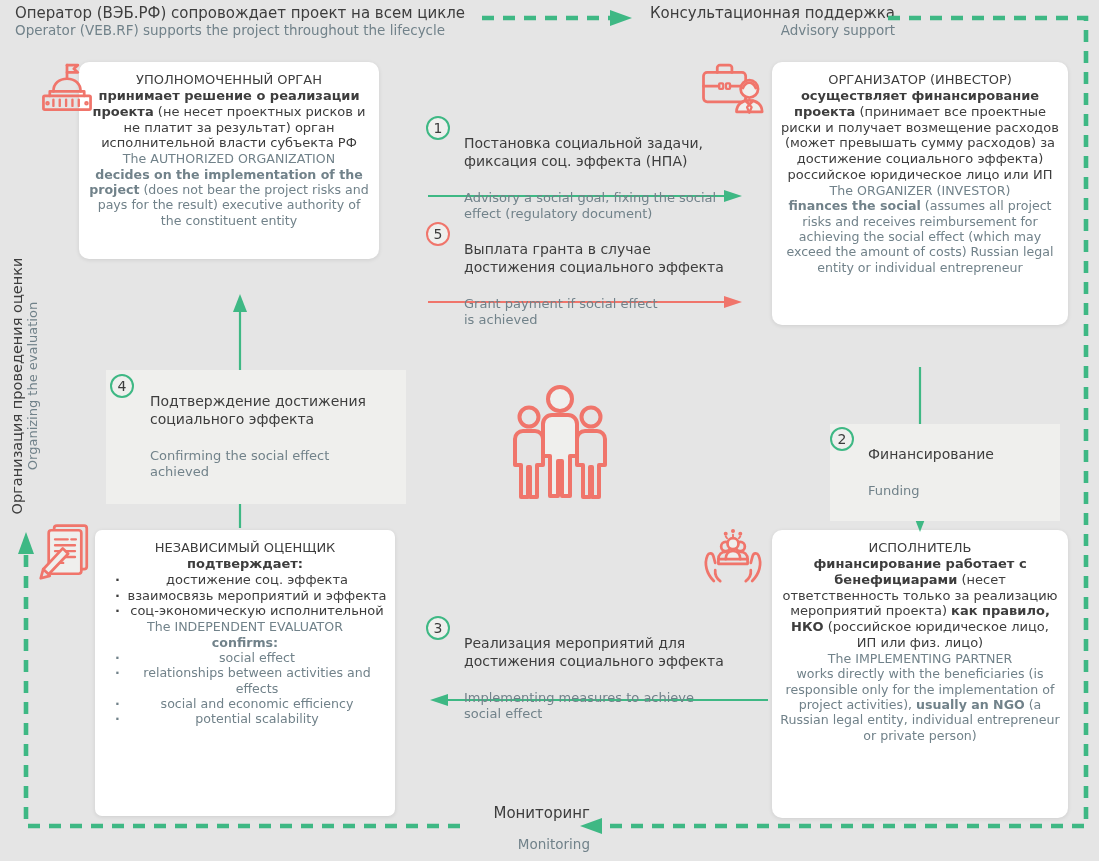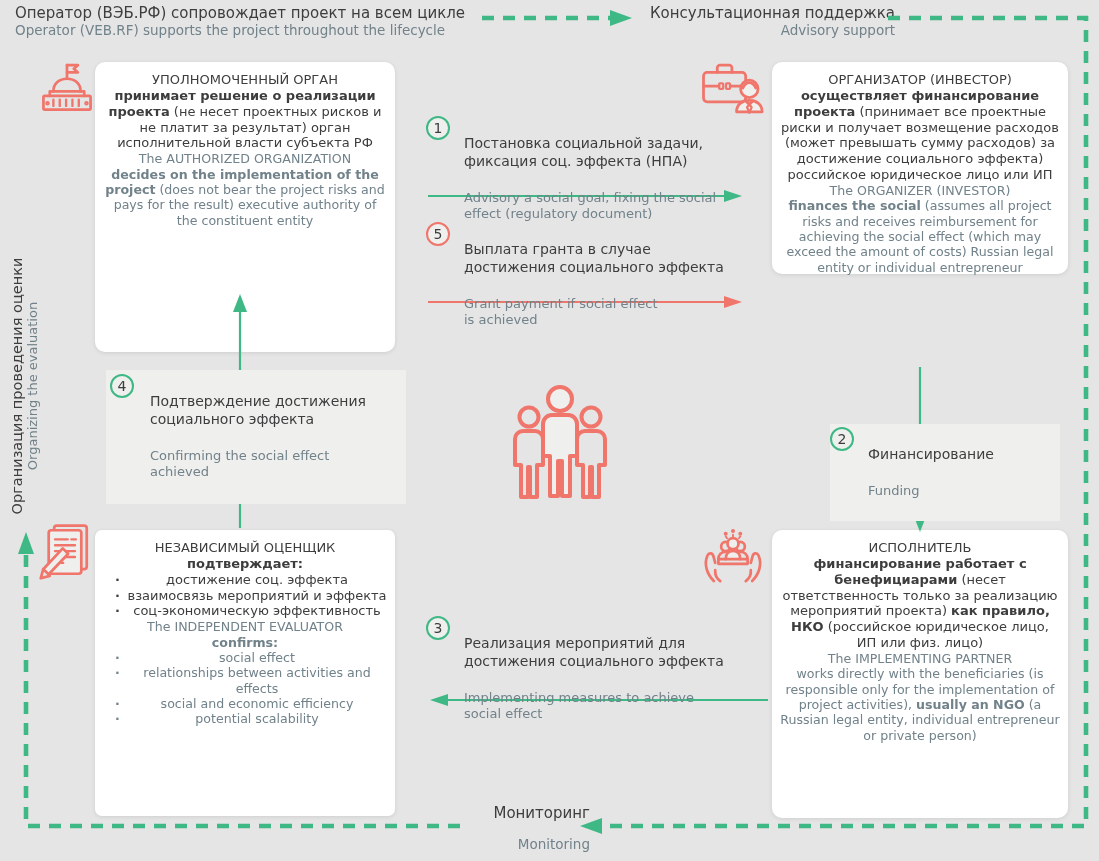--- a/index.html
+++ b/index.html
@@ -66,41 +66,41 @@
   </div>
 
   <div class="vlabel">
     <div class="hdr-ru">Организация проведения оценки</div>
     <div class="hdr-en">Organizing the evaluation</div>
   </div>
 
   <div class="abs center hdr-ru" style="left:450px; top:804px; width:140px;">Мониторинг</div>
   <div class="abs center hdr-en" style="left:450px; top:836px; width:140px;">Monitoring</div>
 
-  <div class="box" style="left:95px; top:62px; width:300px; height:290px;">
+  <div class="box" style="left:79px; top:62px; width:300px; height:197px;">
     <div class="ru">УПОЛНОМОЧЕННЫЙ ОРГАН</div>
     <div class="ru"><b>принимает решение о реализации проекта</b><span> (не несет проектных рисков и не платит за результат) орган исполнительной власти субъекта РФ</span></div>
     <div class="en">The AUTHORIZED ORGANIZATION</div>
     <div class="en"><b>decides on the implementation of the project</b><span> (does not bear the project risks and pays for the result) executive authority of the constituent entity</span></div>
   </div>
 
-  <div class="box" style="left:772px; top:62px; width:296px; height:212px;">
+  <div class="box" style="left:772px; top:62px; width:296px; height:263px;">
     <div class="ru">ОРГАНИЗАТОР (ИНВЕСТОР)</div>
     <div class="ru"><b>осуществляет финансирование проекта</b><span> (принимает все проектные риски и получает возмещение расходов (может превышать сумму расходов) за достижение социального эффекта) российское юридическое лицо или ИП</span></div>
     <div class="en">The ORGANIZER (INVESTOR)</div>
     <div class="en"><b>finances the social</b><span> (assumes all project risks and receives reimbursement for achieving the social effect (which may exceed the amount of costs) Russian legal entity or individual entrepreneur</span></div>
   </div>
 
   <div class="box" style="left:95px; top:530px; width:300px; height:286px;border-radius:7px;">
     <div class="ru">НЕЗАВИСИМЫЙ ОЦЕНЩИК</div>
     <div class="ru bold">подтверждает:</div>
     <ul class="ru">
       <li>достижение соц. эффекта</li>
       <li>взаимосвязь мероприятий и эффекта</li>
-      <li>соц-экономическую эффективность</li>
+      <li>соц-экономическую исполнительной</li>
     </ul>
     <div class="en">The INDEPENDENT EVALUATOR</div>
     <div class="en bold">confirms:</div>
     <ul class="en">
       <li>social effect</li>
       <li>relationships between activities and effects</li>
       <li>social and economic efficiency</li>
       <li>potential scalability</li>
     </ul>
   </div>

